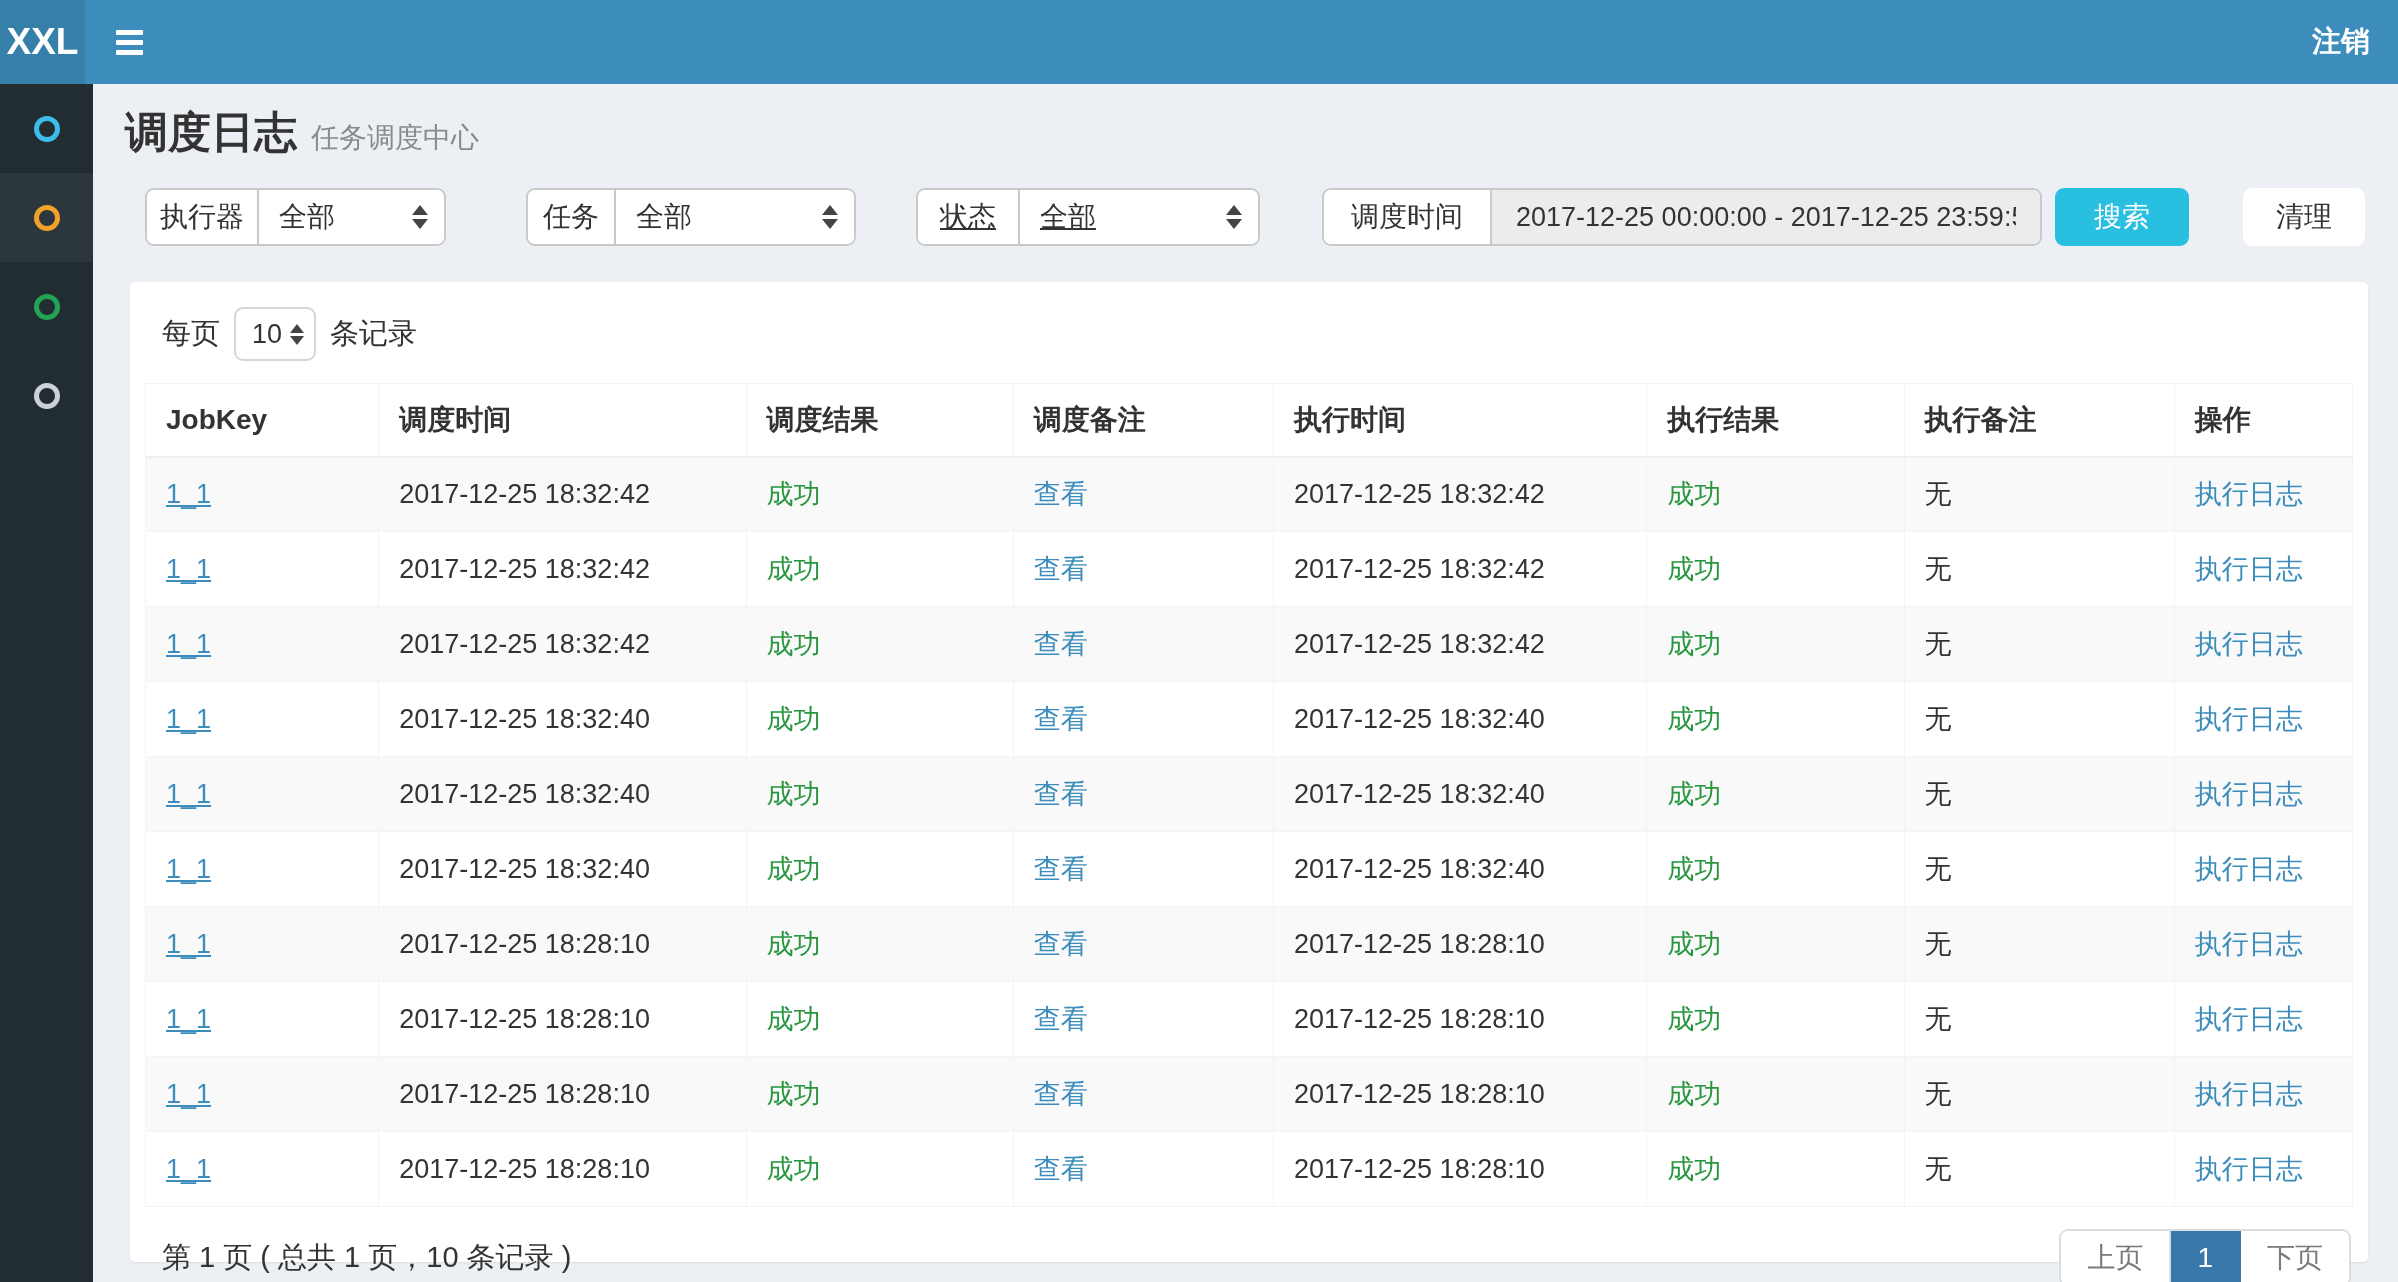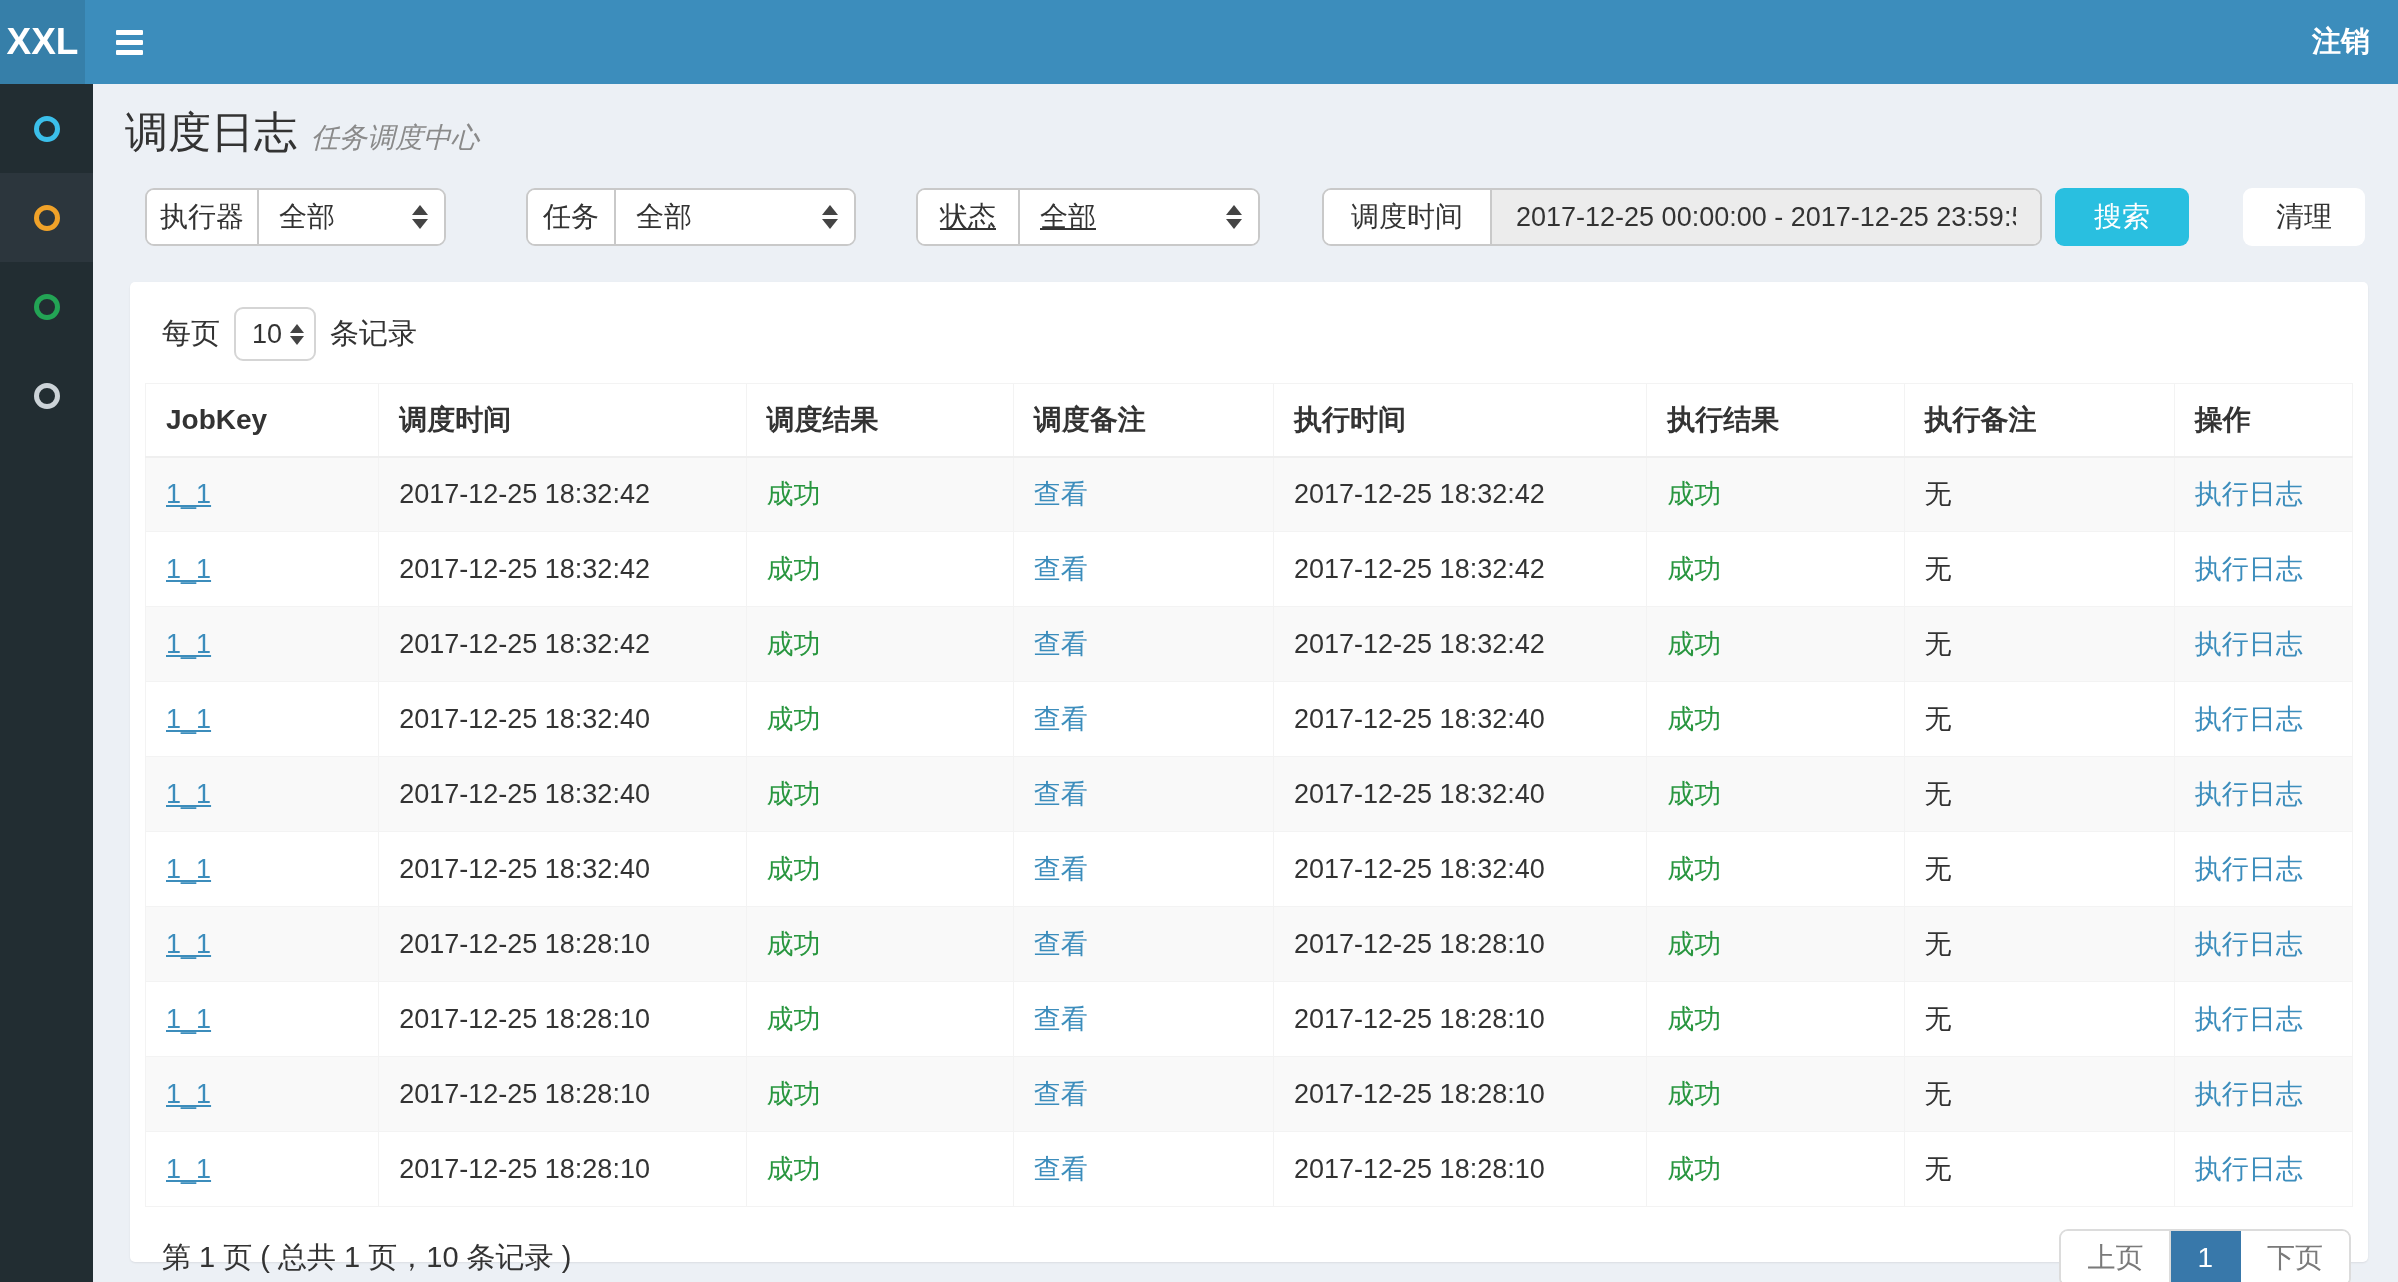--- a/index.html
+++ b/index.html
@@ -26,22 +26,22 @@
   
   .main { display: flex; height: calc(100% - 84px); }
   .sidebar { width: 93px; background: #222d32; flex: none; }
   .side-item { height: 89px; display: flex; align-items: center; justify-content: center; cursor: pointer; }
   .side-item.active { background: #2c363d; }
   .circle-icon { width: 26px; height: 26px; border-radius: 50%; border: 5px solid #fff; }
   .content { flex: 1; overflow: hidden; }
 
   
   .content-header { padding: 20px 30px 0 32px; }
-  .content-header h1 { font-size: 43px; font-weight: normal; color: #333; display: inline; }
-  .content-header .subtitle { font-size: 28px; color: #8a8a8a; margin-left: 14px; font-weight: normal; font-style: italic; }
+  .content-header h1 { font-size: 43px; font-weight: bold; color: #333; display: inline; }
+  .content-header .subtitle { font-size: 28px; color: #8a8a8a; margin-left: 14px; font-weight: normal; }
 
   
   .filter-row { display: flex; align-items: center; padding: 26px 33px 0 52px; }
   .input-group {
     display: flex; height: 58px; border: 2px solid #c9c9c9; border-radius: 9px;
     overflow: hidden; background: #fff; flex: none;
   }
   .addon {
     display: flex; align-items: center; justify-content: center; padding: 0 20px;
     border-right: 2px solid #c9c9c9; font-size: 28px; color: #333; background: #fff; white-space: nowrap;

